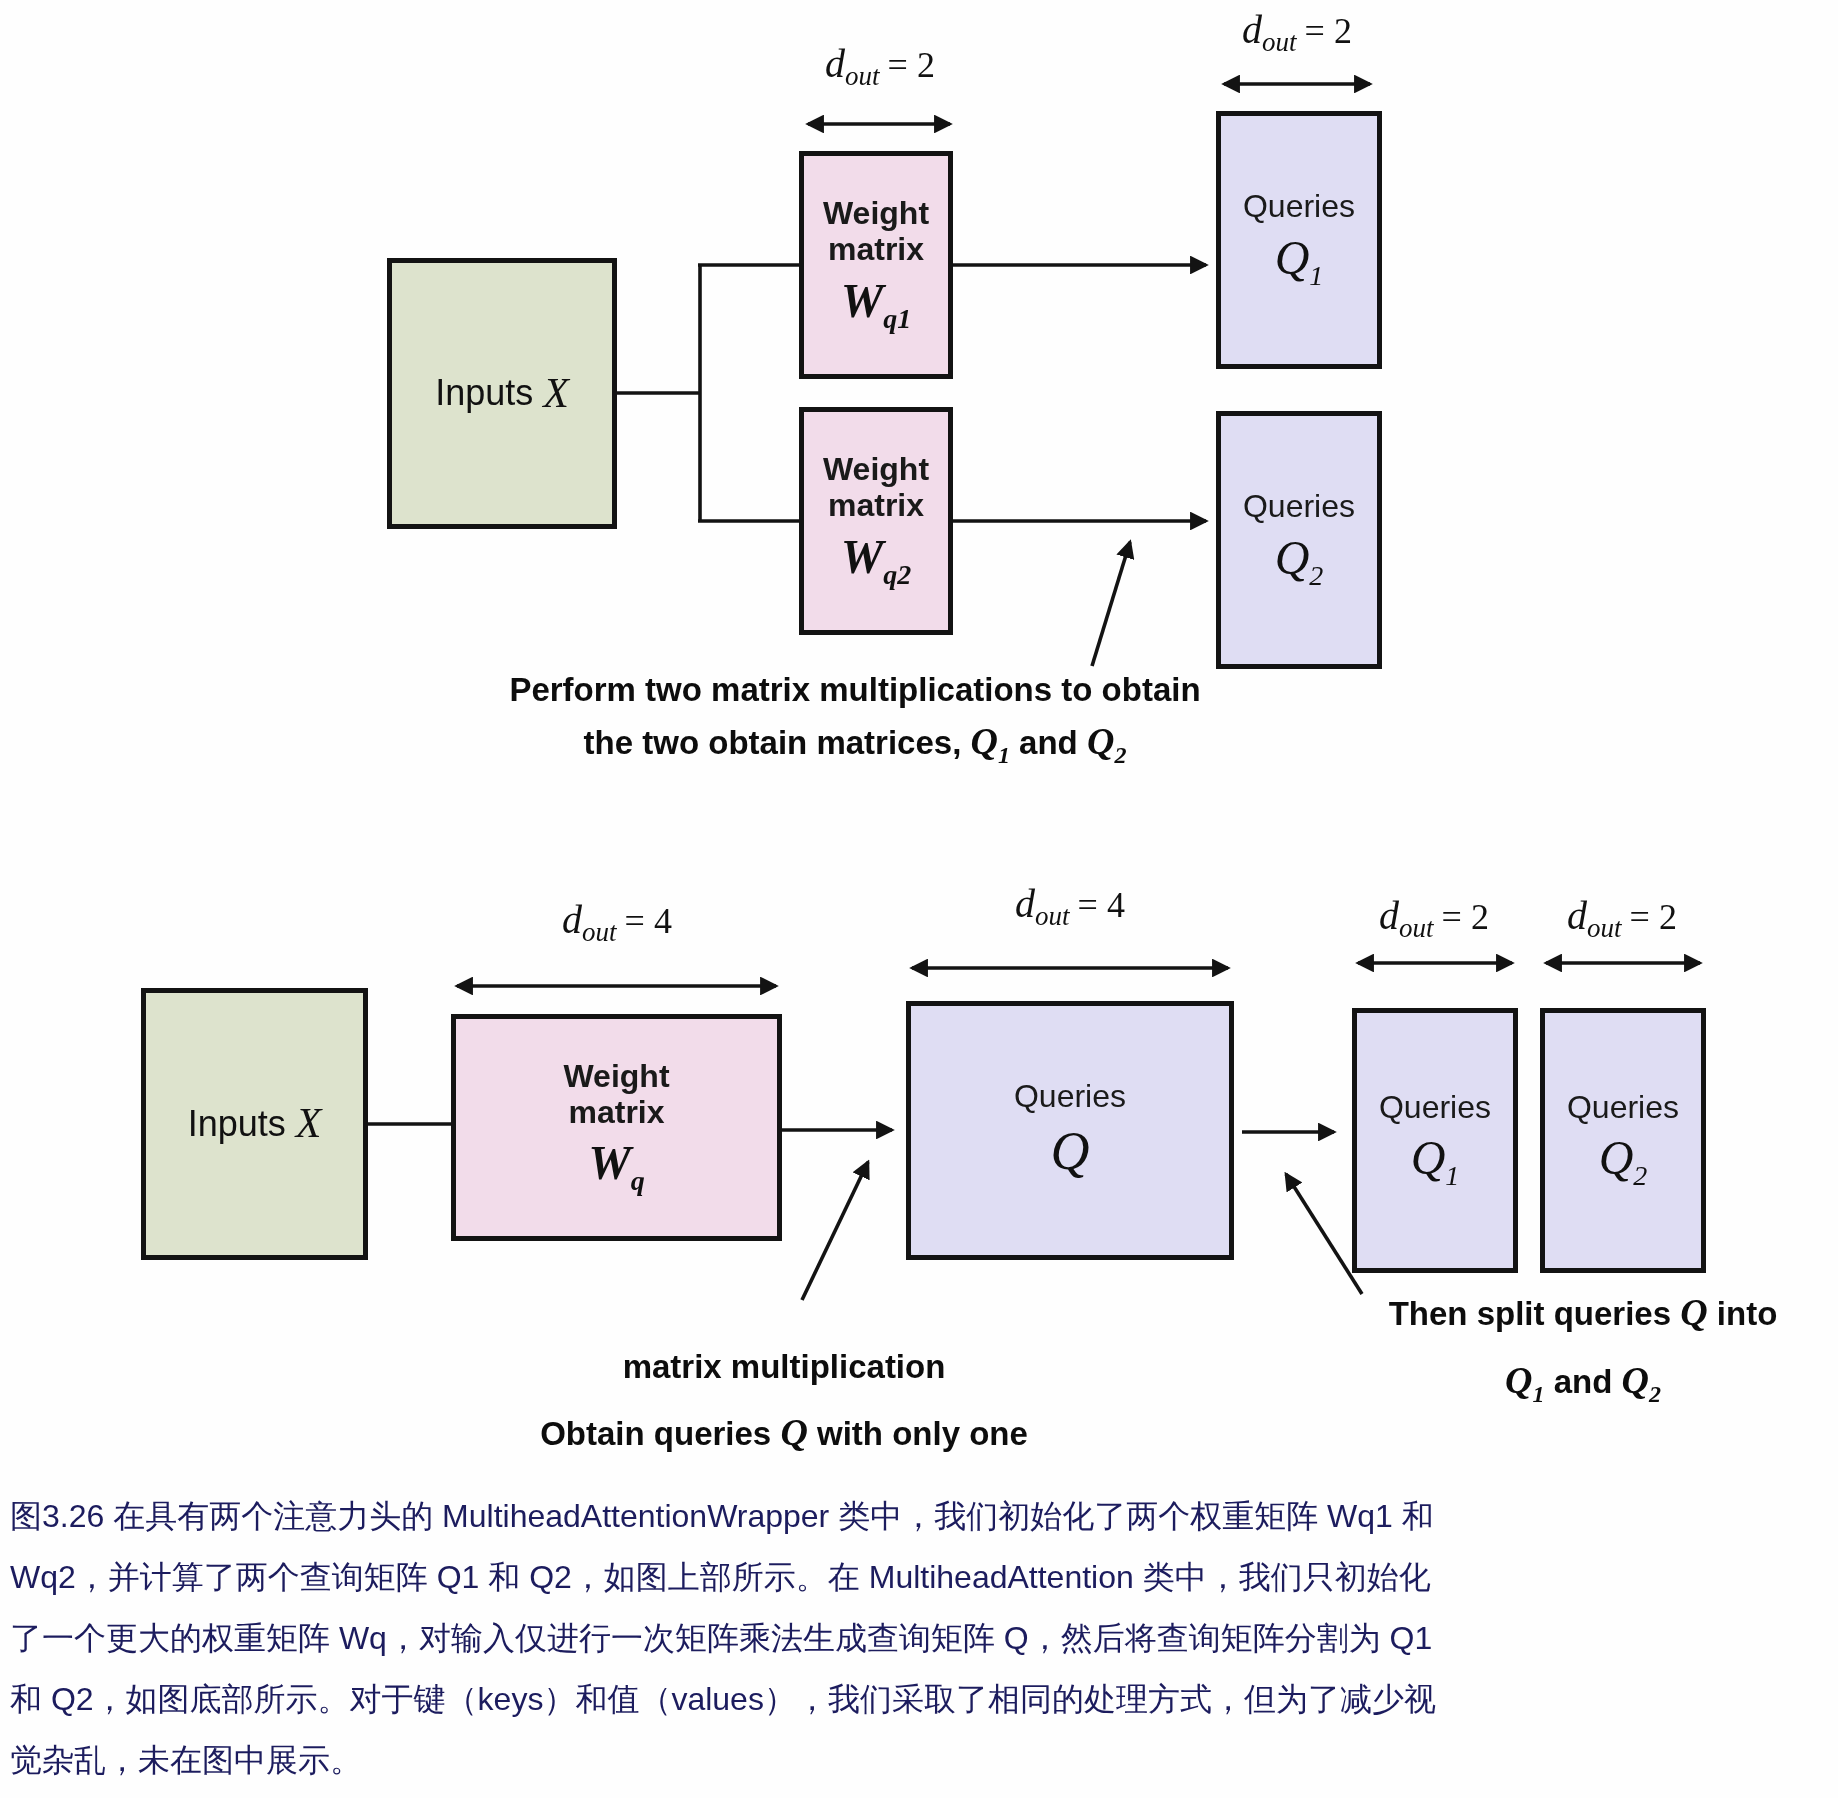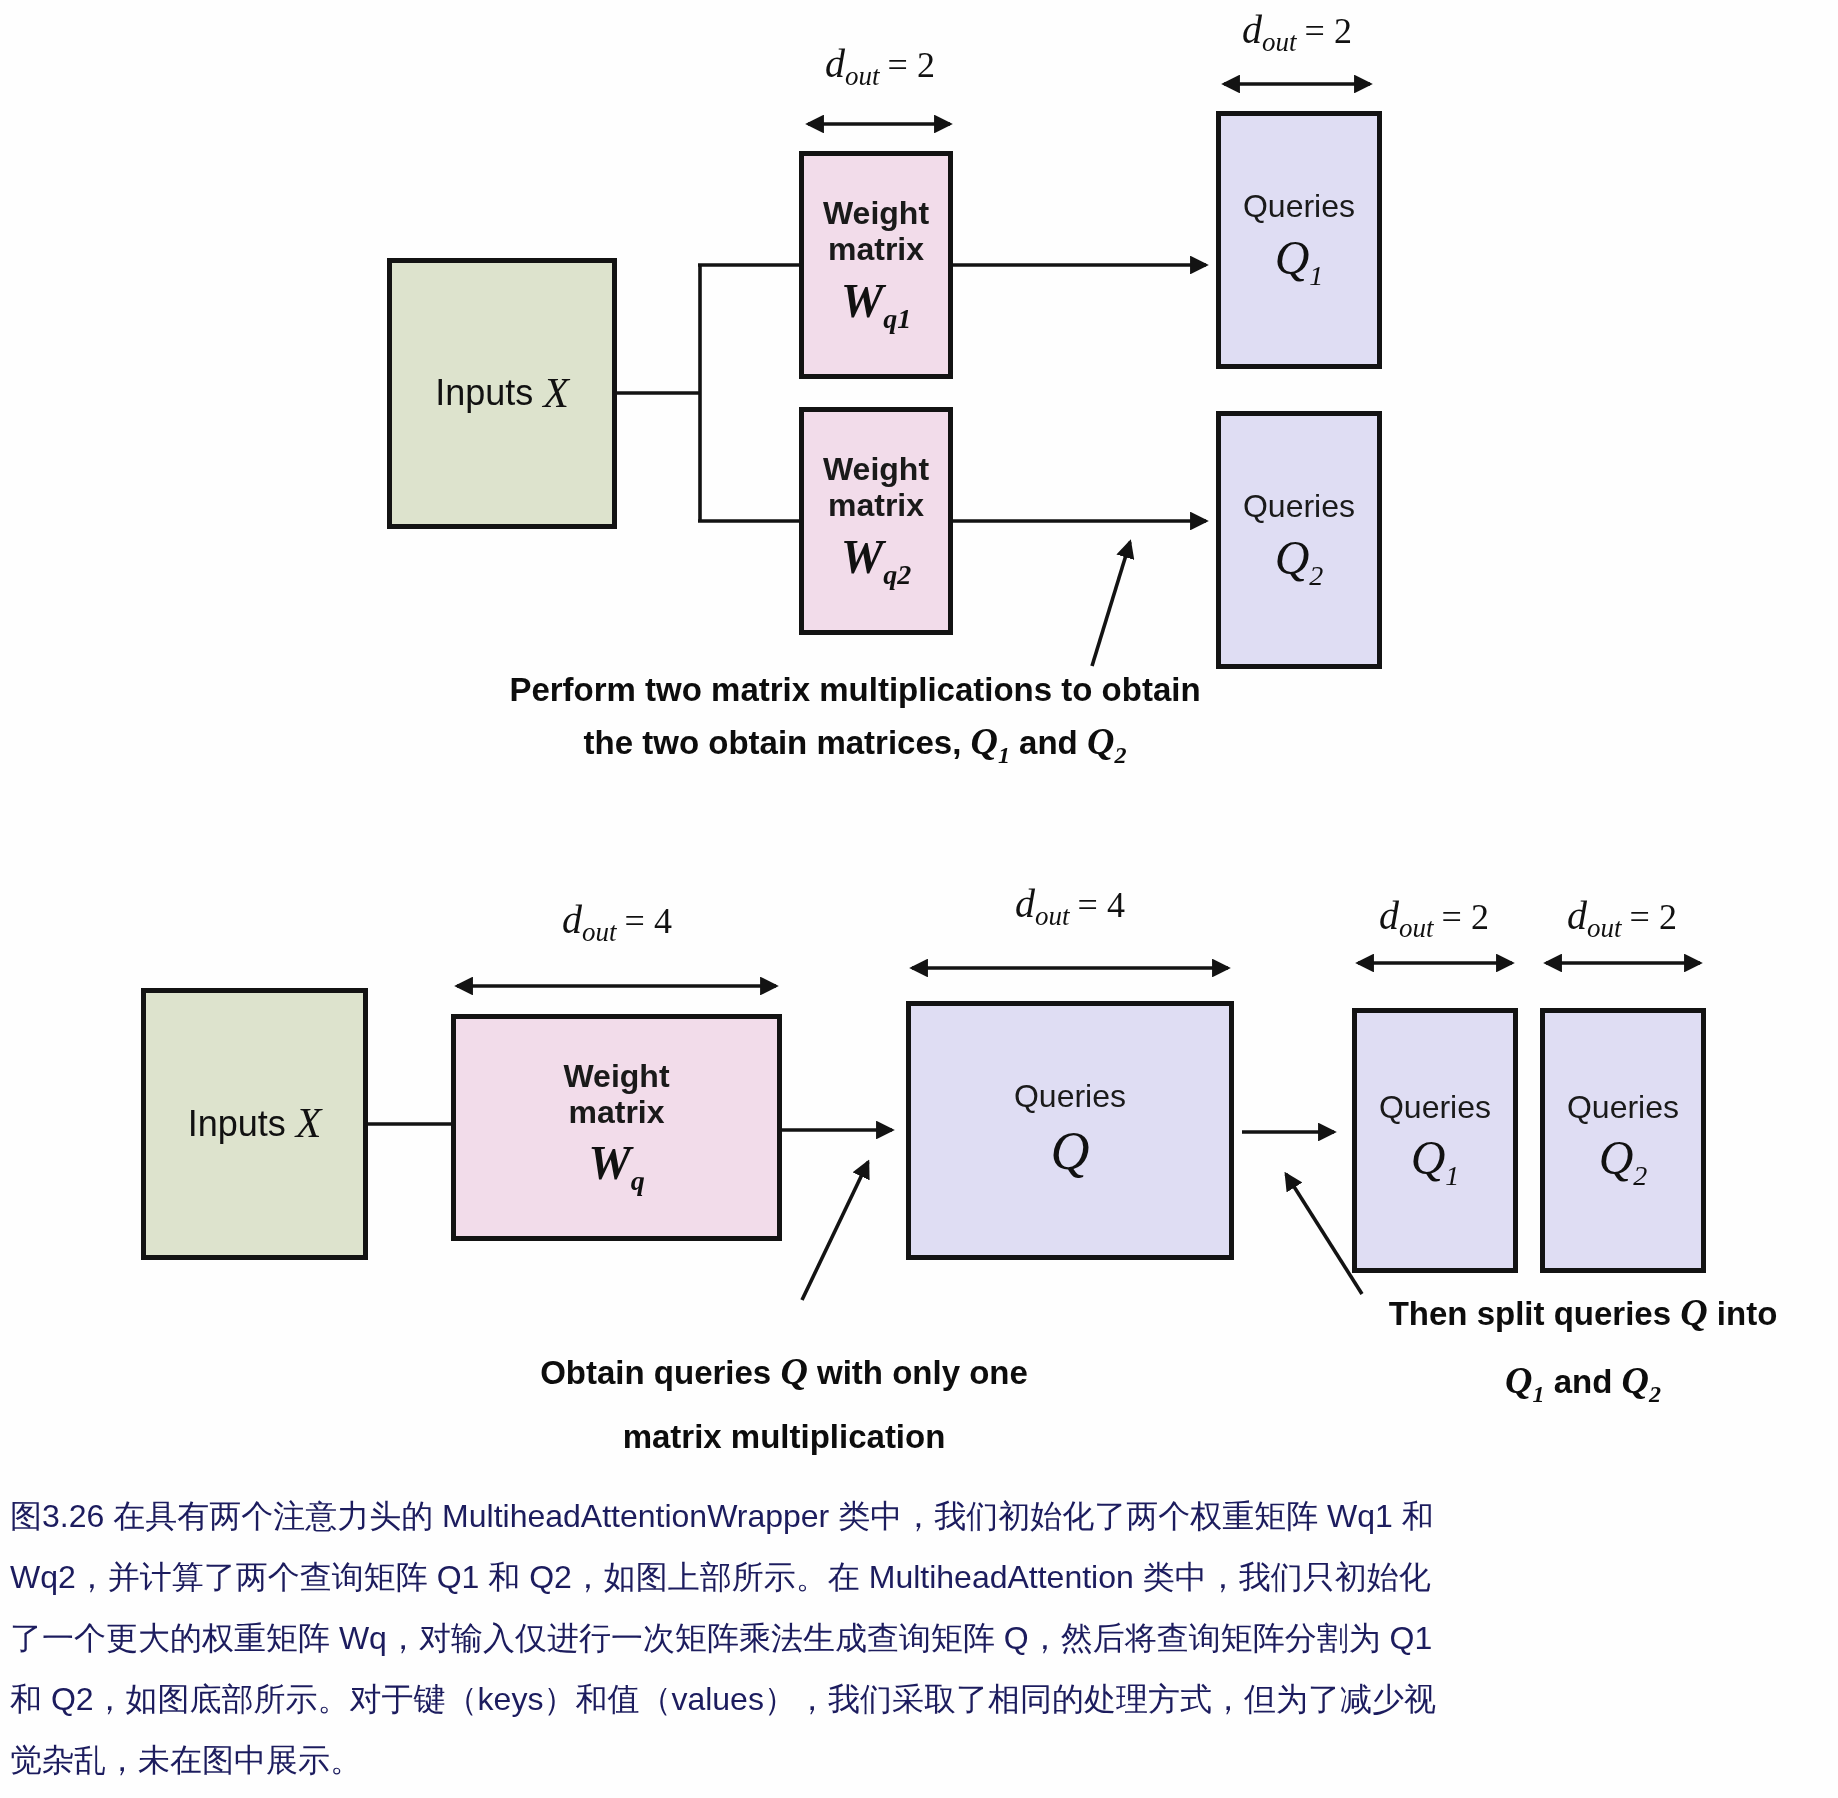--- a/index.html
+++ b/index.html
@@ -165,24 +165,24 @@
   </div>
 
   <div class="box purple" style="left:1540px;top:1008px;width:166px;height:265px;">
     <div class="boxlabel">Queries</div>
     <div class="mathbig">
       <span>Q</span><sub>2</sub>
     </div>
   </div>
 
   <div class="capt" style="left:384px;top:1336px;width:800px;line-height:1.85;">
+    <div>matrix multiplication</div>
     <div>
       <span>Obtain queries </span><span class="mq">Q</span><span> with only one</span>
     </div>
-    <div>matrix multiplication</div>
   </div>
 
   <div class="capt" style="left:1283px;top:1278px;width:600px;line-height:1.8;">
     <div>
       <span>Then split queries </span><span class="mq">Q</span><span> into</span>
     </div>
     <div>
       <span class="mq"><span>Q</span><sub>1</sub></span><span> and </span><span class="mq"><span>Q</span><sub>2</sub></span>
     </div>
   </div>

